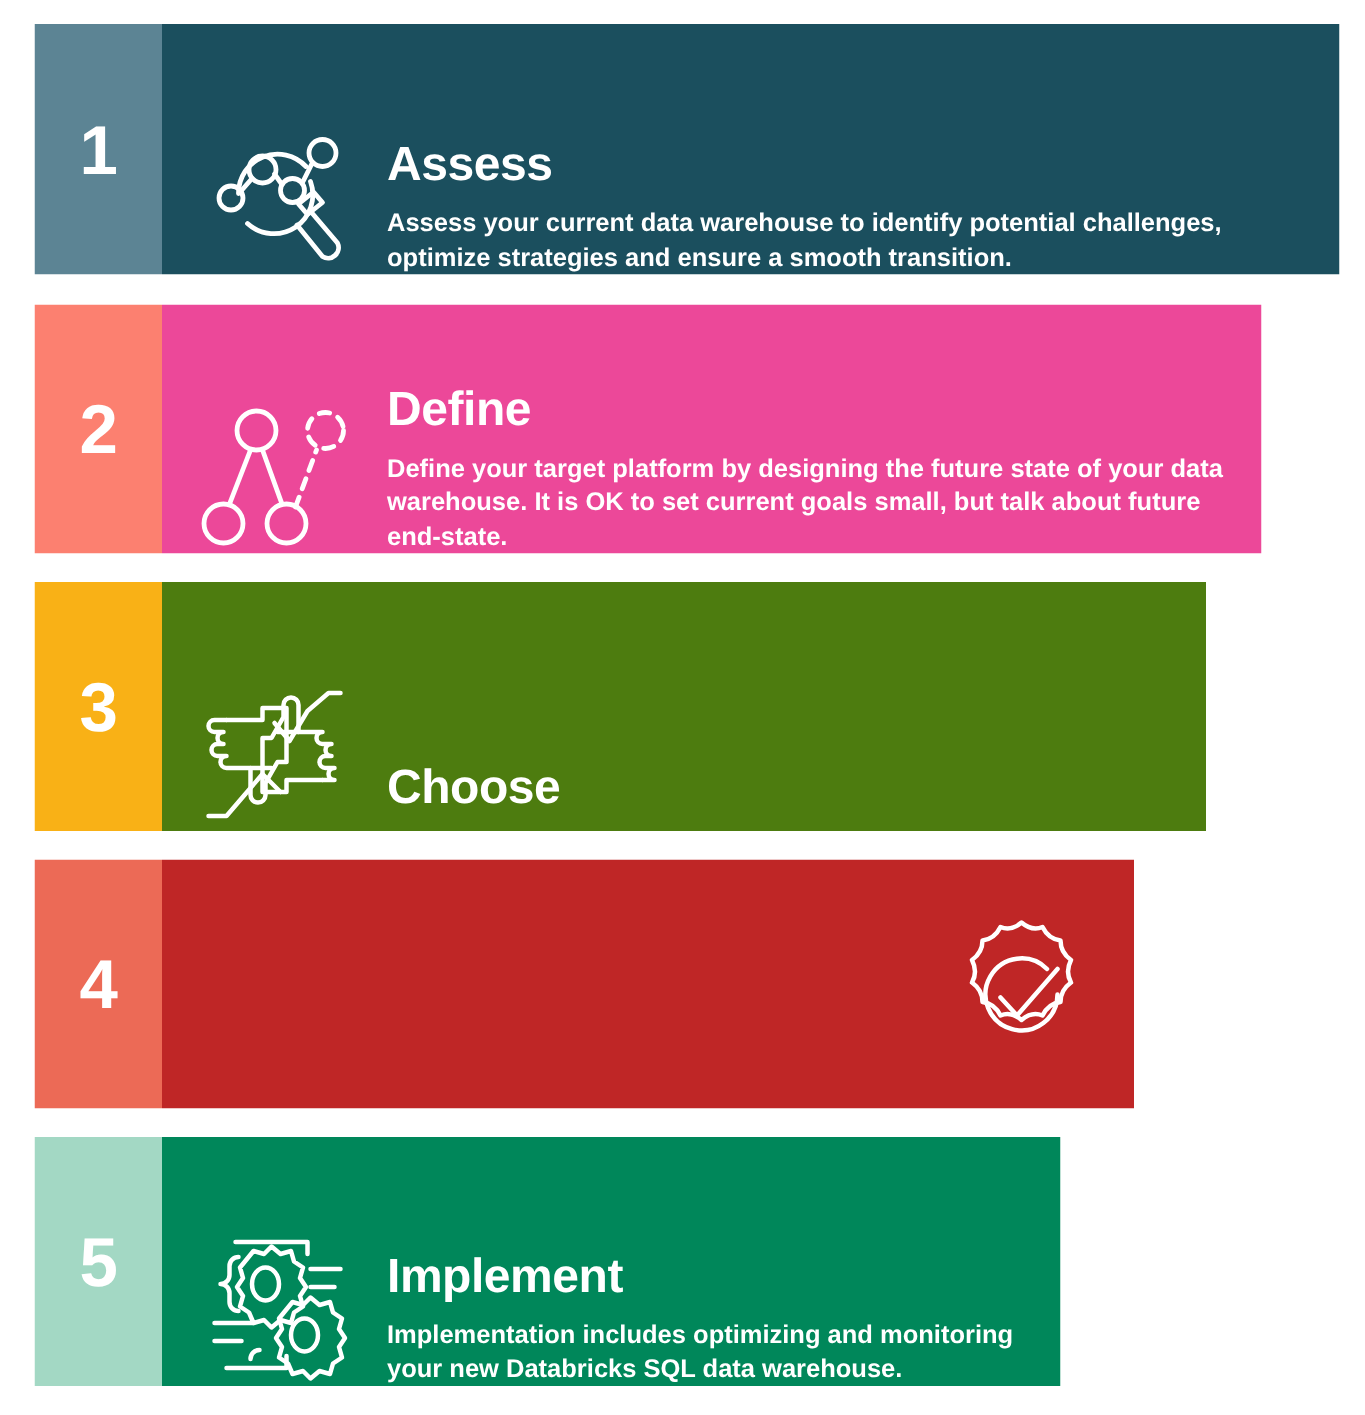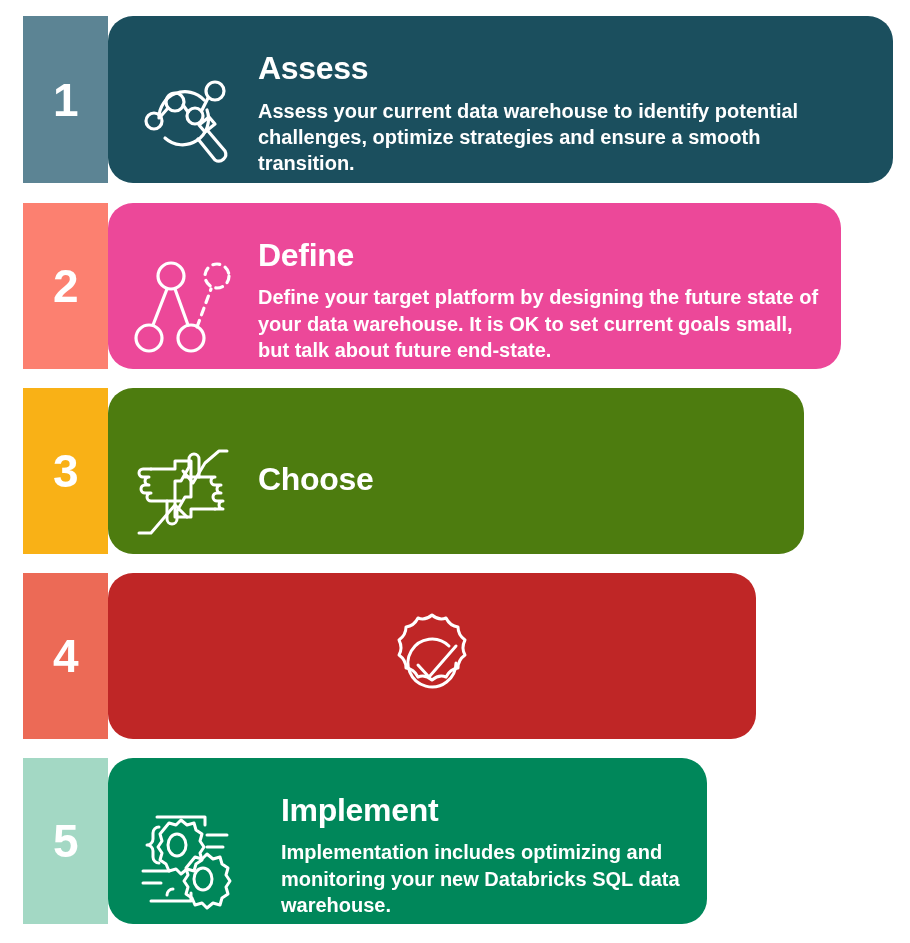--- a/index.html
+++ b/index.html
@@ -39,23 +39,22 @@
     color: #ffffff;
     font-size: 46px;
     font-weight: bold;
     line-height: 1;
     letter-spacing: -0.5px;
   }
 
   .step-body {
     flex: 1 1 auto;
     display: flex;
-    align-items: center;
+    align-items: flex-end;
     padding-top: 30px;
-    border-radius: 25px;
   }
 
   .step-icon {
     flex: 0 0 150px;
     width: 150px;
     display: flex;
     align-items: flex-start;
     justify-content: center;
     padding-top: 6px;
   }
@@ -73,21 +72,21 @@
     color: #ffffff;
     font-size: 32px;
     font-weight: bold;
     line-height: 1.05;
     margin: 0 0 12px 0;
     letter-spacing: -0.3px;
   }
 
   .step-desc {
     color: #ffffff;
-    font-size: 20px;
+    font-size: 17px;
     font-weight: bold;
     line-height: 1.32;
     margin: 0;
     max-width: 570px;
   }
 
   
   .card-1 { left: 23px; top: 16px;  width: 870px; height: 167px; }
   .card-2 { left: 23px; top: 203px; width: 818px; height: 166px; }
   .card-3 { left: 23px; top: 388px; width: 781px; height: 166px; }
@@ -191,21 +190,21 @@
       <div class="step-text">
         <h2 class="step-title">Validate</h2>
       </div>
     </div>
   </div>
 
   <div class="step-card card-5">
     <div class="step-number-strip" style="background: rgb(163, 216, 196);">
       <span class="step-number">5</span>
     </div>
-    <div class="step-body" style="background: rgb(0, 135, 90); gap: 23px;">
+    <div class="step-body" style="background: rgb(0, 135, 90);">
       <div class="step-icon">
         <svg width="108" height="108" viewBox="0 0 108 108" fill="none" stroke="#ffffff" stroke-width="3" stroke-linecap="round" stroke-linejoin="round">
 
           <path d="M40 18 l7 2 5 -5 6 5 7 -2 2 7 6 4 -2 7 4 6 -4 6 2 7 -6 4 -2 7 -7 -2 -6 5 -5 -5 -7 2 -3 -7 -6 -4 2 -7 -4 -6 4 -6 -2 -7 z"></path>
           <ellipse cx="48" cy="40" rx="9" ry="11"></ellipse>
 
           <path d="M66 52 l7 2 5 -5 6 5 7 -2 2 7 6 4 -2 7 4 6 -4 6 2 7 -6 4 -2 7 -7 -2 -6 5 -5 -5 -7 2 -3 -7 -6 -4 2 -7 -4 -6 4 -6 -2 -7 z"></path>
           <ellipse cx="74" cy="74" rx="9" ry="11"></ellipse>
 
           <path d="M30 22 a6 6 0 0 0 -6 6 v6 a6 6 0 0 1 -6 6 a6 6 0 0 1 6 6 v6 a6 6 0 0 0 6 6"></path>

